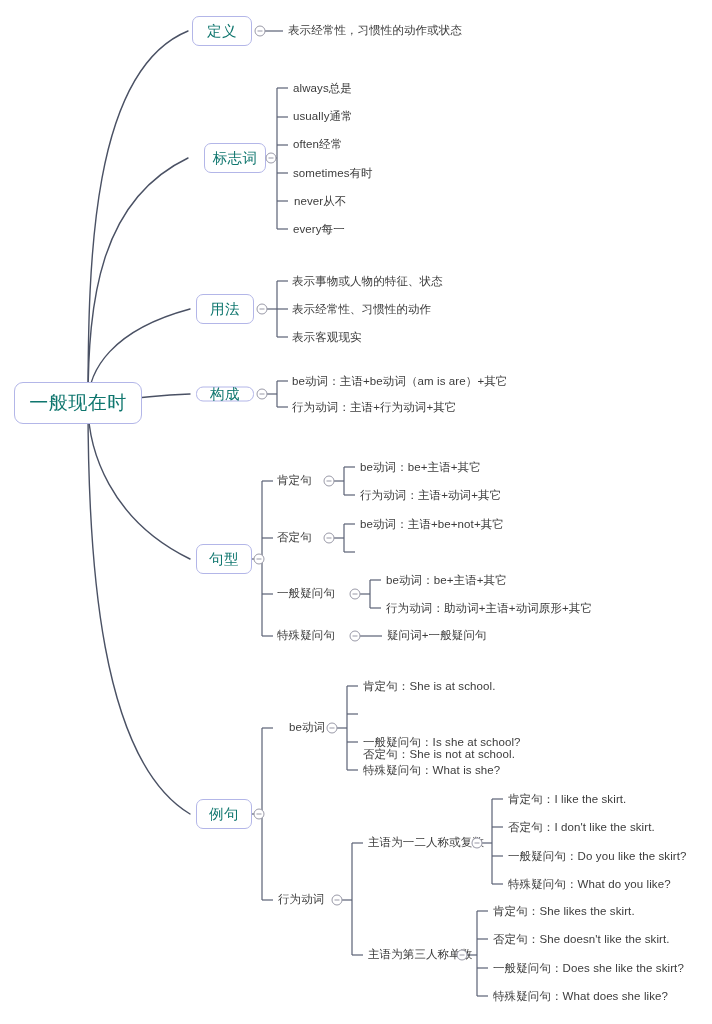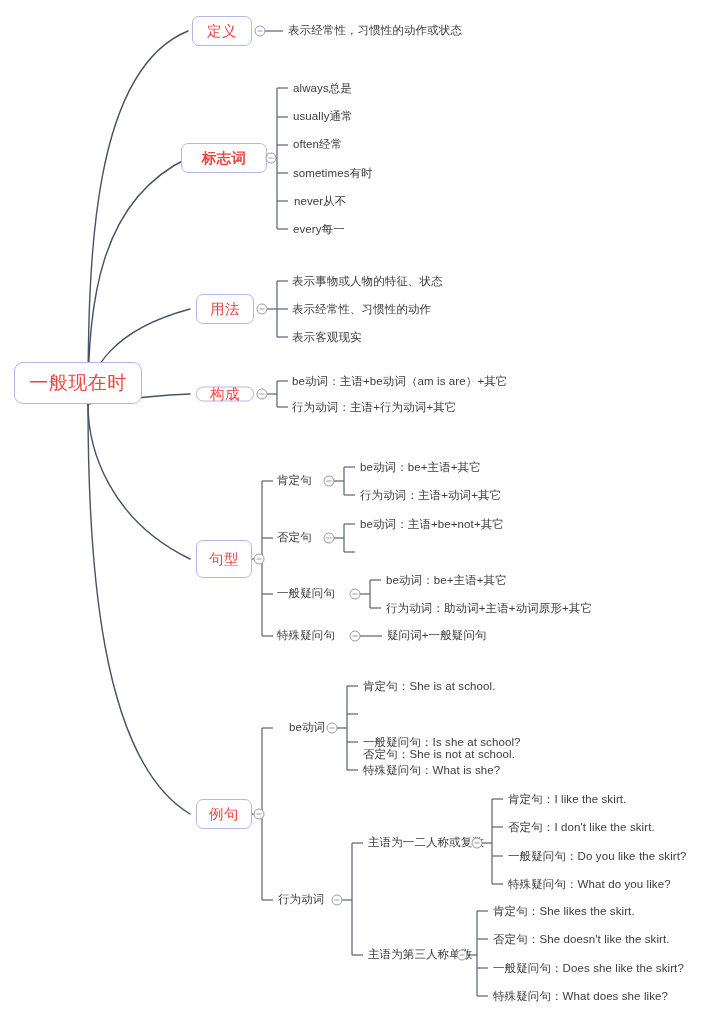--- a/index.html
+++ b/index.html
@@ -27,21 +27,21 @@
   }
   .node-box {
     position: absolute;
     box-sizing: border-box;
     background: #ffffff;
     border: 1.3px solid #b3b6e8;
     border-radius: 7px;
     display: flex;
     align-items: center;
     justify-content: center;
-    color: #ef4444;
+    color: #0f766e;
     white-space: nowrap;
   }
   .node-box.root {
     border-radius: 9px;
     border-width: 1.4px;
     font-size: 19px;
     letter-spacing: 0.5px;
   }
   .node-box.branch {
     font-size: 14.5px;
@@ -170,31 +170,31 @@
 
       <path d="M 477 911 L 477 996"></path>
       <path d="M 477 911 L 488 911"></path>
       <path d="M 477 939 L 488 939"></path>
       <path d="M 477 968 L 488 968"></path>
       <path d="M 477 996 L 488 996"></path>
       <path d="M 466 955 L 477 955"></path>
     </g>
   </svg>
 
-  <div class="node-box root" style="left:14px; top:383px; width:128px; height:42px; transform:translateY(-50%);">
+  <div class="node-box root" style="left:14px; top:403px; width:128px; height:42px; transform:translateY(-50%);">
     <span>一般现在时</span>
   </div>
 
   <div class="node-box branch" style="left:192px; top:31px; width:60px; height:30px; transform:translateY(-50%);">
     <span>定义</span>
   </div>
   <div class="toggle" style="left:260px; top:31px;"></div>
   <div class="leaf-text" style="left:288px; top:31px;">表示经常性，习惯性的动作或状态</div>
 
-  <div class="node-box branch" style="left:181px; top:158px; width:86px; height:30px; transform:translateY(-50%);font-weight:bold;">
+  <div class="node-box branch" style="left:204px; top:158px; width:62px; height:30px; transform:translateY(-50%);">
     <span>标志词</span>
   </div>
   <div class="toggle" style="left:271px; top:158px;"></div>
   <div class="leaf-text" style="left:293px; top:89px;">always总是</div>
   <div class="leaf-text" style="left:293px; top:117px;">usually通常</div>
   <div class="leaf-text" style="left:293px; top:145px;">often经常</div>
   <div class="leaf-text" style="left:293px; top:174px;">sometimes有时</div>
   <div class="leaf-text" style="left:294px; top:202px;">never从不</div>
   <div class="leaf-text" style="left:293px; top:230px;">every每一</div>
 
@@ -206,21 +206,21 @@
   <div class="leaf-text" style="left:292px; top:310px;">表示经常性、习惯性的动作</div>
   <div class="leaf-text" style="left:292px; top:338px;">表示客观现实</div>
 
   <div class="node-box branch" style="left:196px; top:394px; width:58px; height:15px; transform:translateY(-50%);">
     <span>构成</span>
   </div>
   <div class="toggle" style="left:262px; top:394px;"></div>
   <div class="leaf-text" style="left:292px; top:382px;">be动词：主语+be动词（am is are）+其它</div>
   <div class="leaf-text" style="left:292px; top:408px;">行为动词：主语+行为动词+其它</div>
 
-  <div class="node-box branch" style="left:196px; top:559px; width:56px; height:38px; transform:translateY(-50%);">
+  <div class="node-box branch" style="left:196px; top:559px; width:56px; height:30px; transform:translateY(-50%);">
     <span>句型</span>
   </div>
   <div class="toggle" style="left:259px; top:559px;"></div>
 
   <div class="leaf-text mid" style="left:277px; top:481px;">肯定句</div>
   <div class="toggle" style="left:329px; top:481px;"></div>
   <div class="leaf-text" style="left:360px; top:468px;">be动词：be+主语+其它</div>
   <div class="leaf-text" style="left:360px; top:496px;">行为动词：主语+动词+其它</div>
 
   <div class="leaf-text mid" style="left:277px; top:538px;">否定句</div>

